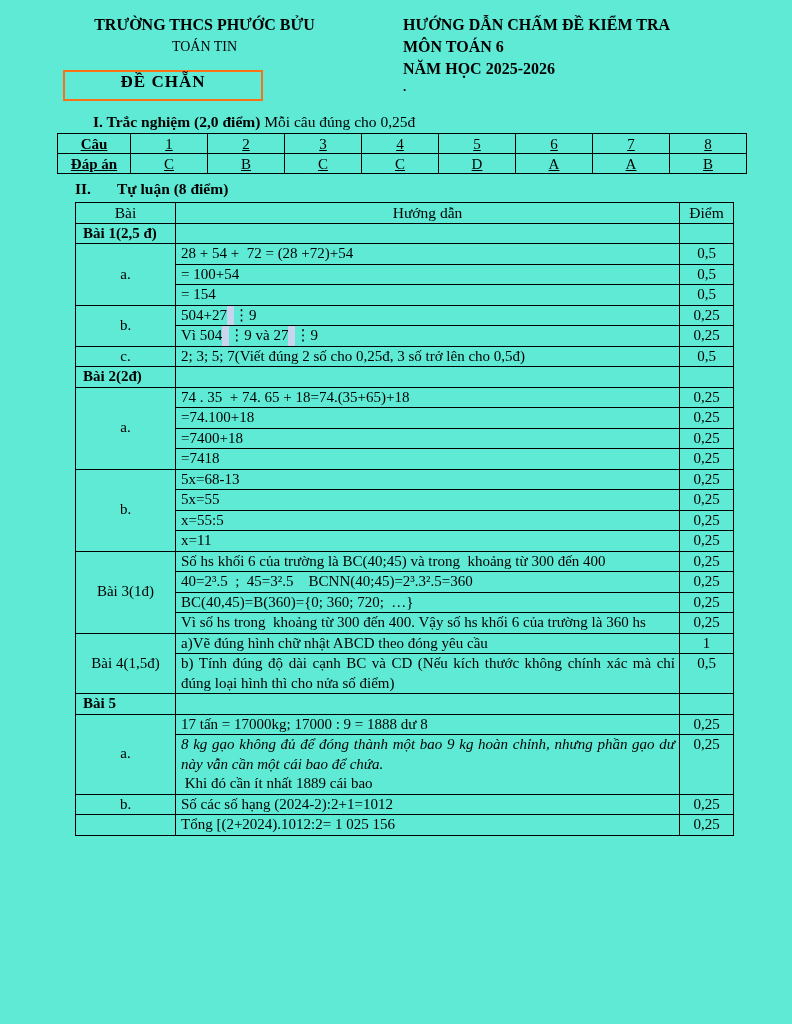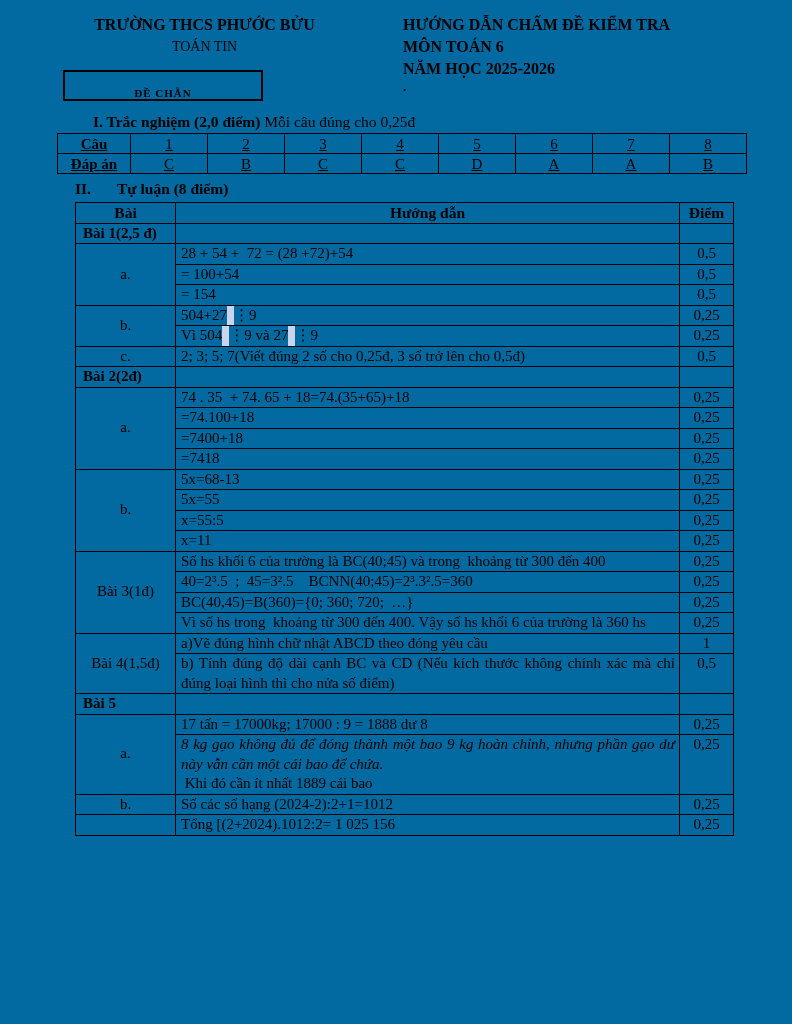--- a/index.html
+++ b/index.html
@@ -1,46 +1,46 @@
 <!DOCTYPE html>
 <html><head>
 <meta charset="utf-8">
 <style>
   * { margin:0; padding:0; box-sizing:border-box; }
   html,body { background:#ffffff; }
   body { font-family:"Liberation Serif","DejaVu Serif",serif; color:#000; }
-  .page { width:792px; height:1024px; margin:0 auto; background:#0369a1; padding:14px 16px 0 57px; position:relative; }
+  .page { width:792px; height:1024px; margin:0 auto; background:#5eead4; padding:14px 16px 0 57px; position:relative; }
 
   
   .header { display:flex; justify-content:flex-start; }
   .header-left { width:253px; margin-left:21px; text-align:center; }
   .school { font-weight:bold; font-size:16px; line-height:22px; }
   .dept { font-size:14px; line-height:21px; }
-  .exam-box { width:200px; height:31px; border:2px solid #000000; margin:13px 0 0 -15px;
-              display:flex; align-items:flex-end; justify-content:center;
-              font-weight:bold; font-size:11px; letter-spacing:1px; }
+  .exam-box { width:200px; height:31px; border:2px solid #f97316; margin:13px 0 0 -15px;
+              display:flex; align-items:flex-start; justify-content:center;
+              font-weight:bold; font-size:17px; letter-spacing:1px; }
   .header-right { width:316px; margin-left:72px; text-align:left; }
   .hr-line { font-weight:bold; font-size:16px; line-height:22px; }
   .hr-dot { font-weight:bold; font-size:13px; line-height:14px; }
 
   
   .sec1-heading { margin-top:11px; font-size:15.5px; line-height:19px;margin-left:36px; }
   .sec1-heading .b { font-weight:bold; }
   .tn-table { border-collapse:collapse; table-layout:fixed; width:689px; margin-top:2px;text-decoration:underline; }
   .tn-table td { border:1px solid #000; height:20px; text-align:center; font-size:15px; line-height:18px; }
   .tn-table td.lbl { font-weight:bold; }
 
   
   .sec2-heading { margin-top:5px; font-size:15.5px; font-weight:bold; line-height:20px; }
   .sec2-heading .num { margin-left:18px; }
   .sec2-heading .txt { margin-left:26px; }
 
   .tl-table { border-collapse:collapse; table-layout:fixed; width:658px; margin:3px 0 0 18px; }
   .tl-table th, .tl-table td { border:1px solid #000; font-size:15px; line-height:19.5px; }
-  .tl-table th { height:19px; font-size:15.5px; font-weight:bold; text-align:center; }
+  .tl-table th { height:19px; font-size:15.5px; font-weight:normal; text-align:center; }
   .tl-table td { height:20px; padding:0 3px; vertical-align:middle; }
   td.bai { text-align:center; }
   td.bai.bold-left { text-align:left; font-weight:bold; padding-left:7px; }
   td.hd { text-align:left; padding-left:5px; padding-right:4px; white-space:pre-wrap; }
   td.hd.justify, .justify { text-align:justify; }
   td.diem { text-align:center; }
   td.diem.top { vertical-align:top; }
   .hl { background:#c9d4ee; display:inline-block; width:7px; }
   .italic { font-style:italic; }
 </style>

